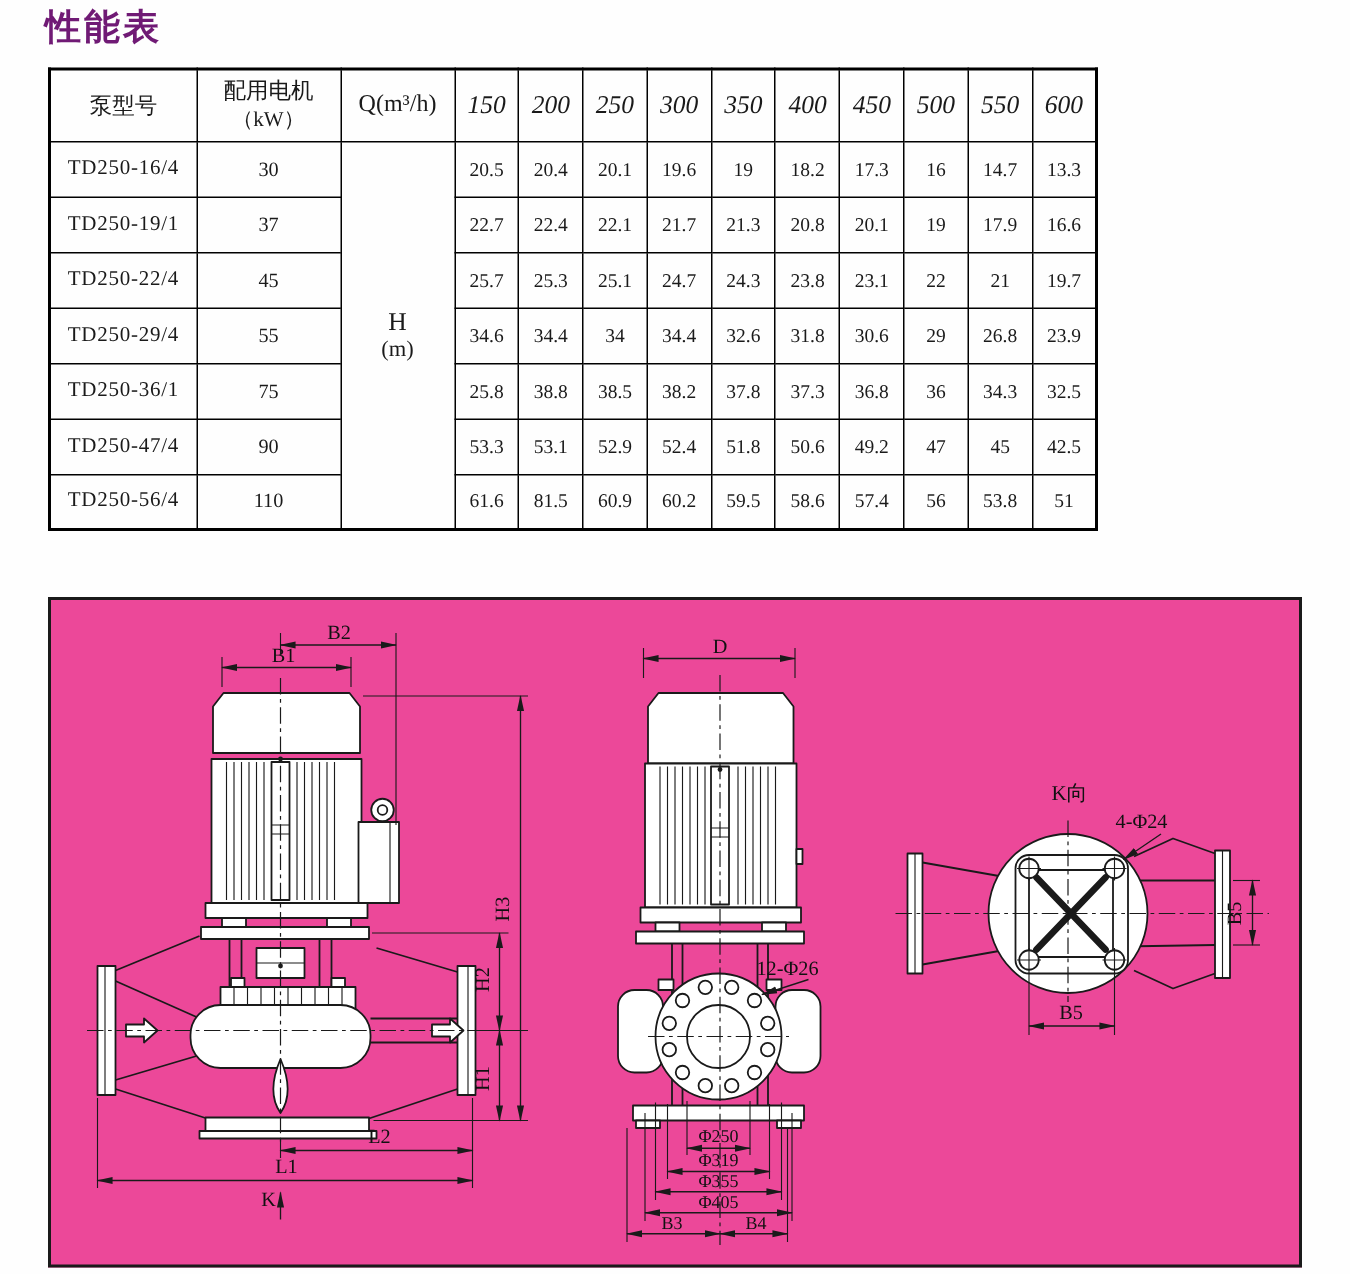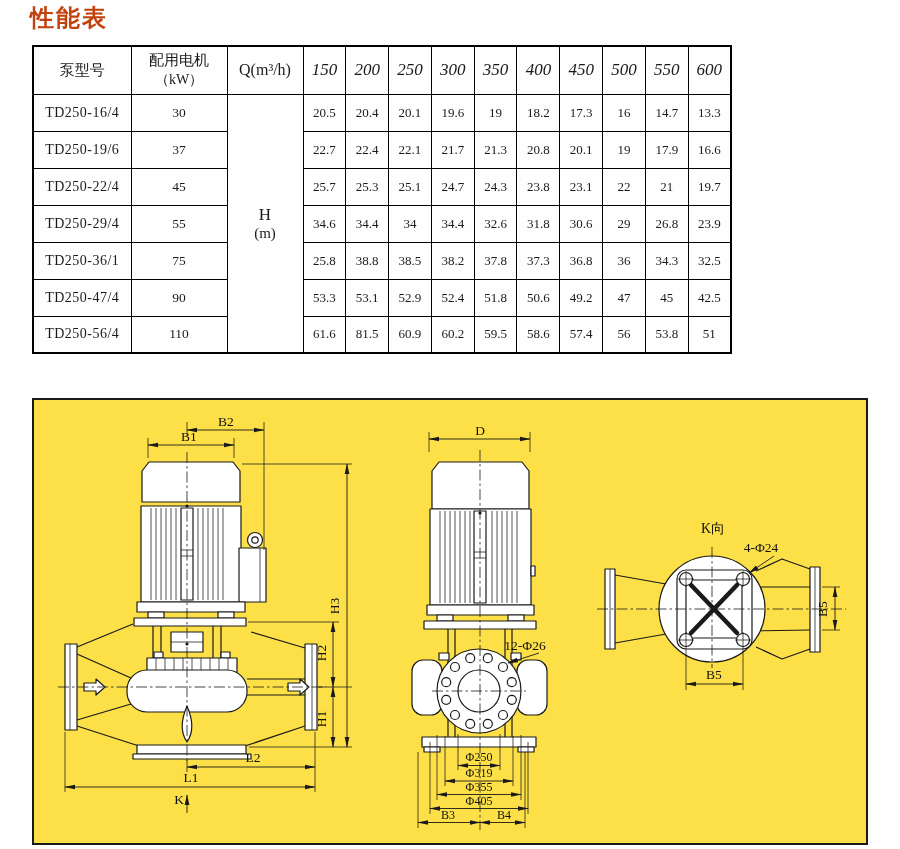--- a/index.html
+++ b/index.html
@@ -3,21 +3,21 @@
 <meta charset="utf-8">
 <style>
   html,body{margin:0;padding:0;}
   body{
     width:900px;height:849px;position:relative;background:#fefefe;
     font-family:"Liberation Serif","DejaVu Serif",serif;color:#111;overflow:hidden;
   }
   .title{
     position:absolute;left:30px;top:2px;
     font-family:"DejaVu Sans","Liberation Sans",sans-serif;
-    font-weight:bold;font-size:24px;letter-spacing:2px;color:#c2410c;
+    font-weight:bold;font-size:24px;letter-spacing:2px;color:#701a75;
   }
   table.perf{
     position:absolute;left:32px;top:45px;width:700px;
     border-collapse:collapse;table-layout:fixed;
     border:2px solid #000;
   }
   table.perf th, table.perf td{
     border:1px solid #000;text-align:center;vertical-align:middle;
     padding:0;font-weight:normal;color:#1a1a1a;
   }
@@ -27,21 +27,21 @@
   th.hcn .l2{font-size:14px;margin-top:1px;}
   th.hq{font-size:16px;}
   th.flow{font-size:17px;font-style:italic;}
   td.model{font-size:14px;letter-spacing:0.5px;}
   td.power{font-size:13.5px;}
   td.val{font-size:13px;}
   td.hm{font-size:17px;}
   td.hm .l2{font-size:15px;}
   .diagram-box{
     position:absolute;left:32px;top:398px;width:836px;height:447px;
-    border:2px solid #1a1a1a;box-sizing:border-box;background:#fde047;
+    border:2px solid #1a1a1a;box-sizing:border-box;background:#ec4899;
   }
   .diagram-box svg{display:block;}
   .ol{fill:none;stroke:#1a1a1a;stroke-width:1.2;stroke-linejoin:round;}
   .olf{fill:#fff;stroke:#1a1a1a;stroke-width:1.2;stroke-linejoin:round;}
   .thin{fill:none;stroke:#1a1a1a;stroke-width:0.75;}
   .dim{fill:none;stroke:#1a1a1a;stroke-width:0.9;}
   .xbrace{fill:none;stroke:#1a1a1a;stroke-width:4.5;stroke-linecap:round;}
   .cl{fill:none;stroke:#1a1a1a;stroke-width:0.8;stroke-dasharray:11 3 2.5 3;}
   text.lbl{font-family:"Liberation Serif","DejaVu Serif",serif;font-size:13.5px;fill:#111;text-anchor:middle;}
   text.sm{font-size:12px;}
@@ -103,21 +103,21 @@
         <td class="val">20.1</td>
         <td class="val">19.6</td>
         <td class="val">19</td>
         <td class="val">18.2</td>
         <td class="val">17.3</td>
         <td class="val">16</td>
         <td class="val">14.7</td>
         <td class="val">13.3</td>
       </tr>
       <tr>
-        <td class="model">TD250-19/6</td>
+        <td class="model">TD250-19/1</td>
         <td class="power">37</td>
         <td class="val">22.7</td>
         <td class="val">22.4</td>
         <td class="val">22.1</td>
         <td class="val">21.7</td>
         <td class="val">21.3</td>
         <td class="val">20.8</td>
         <td class="val">20.1</td>
         <td class="val">19</td>
         <td class="val">17.9</td>

